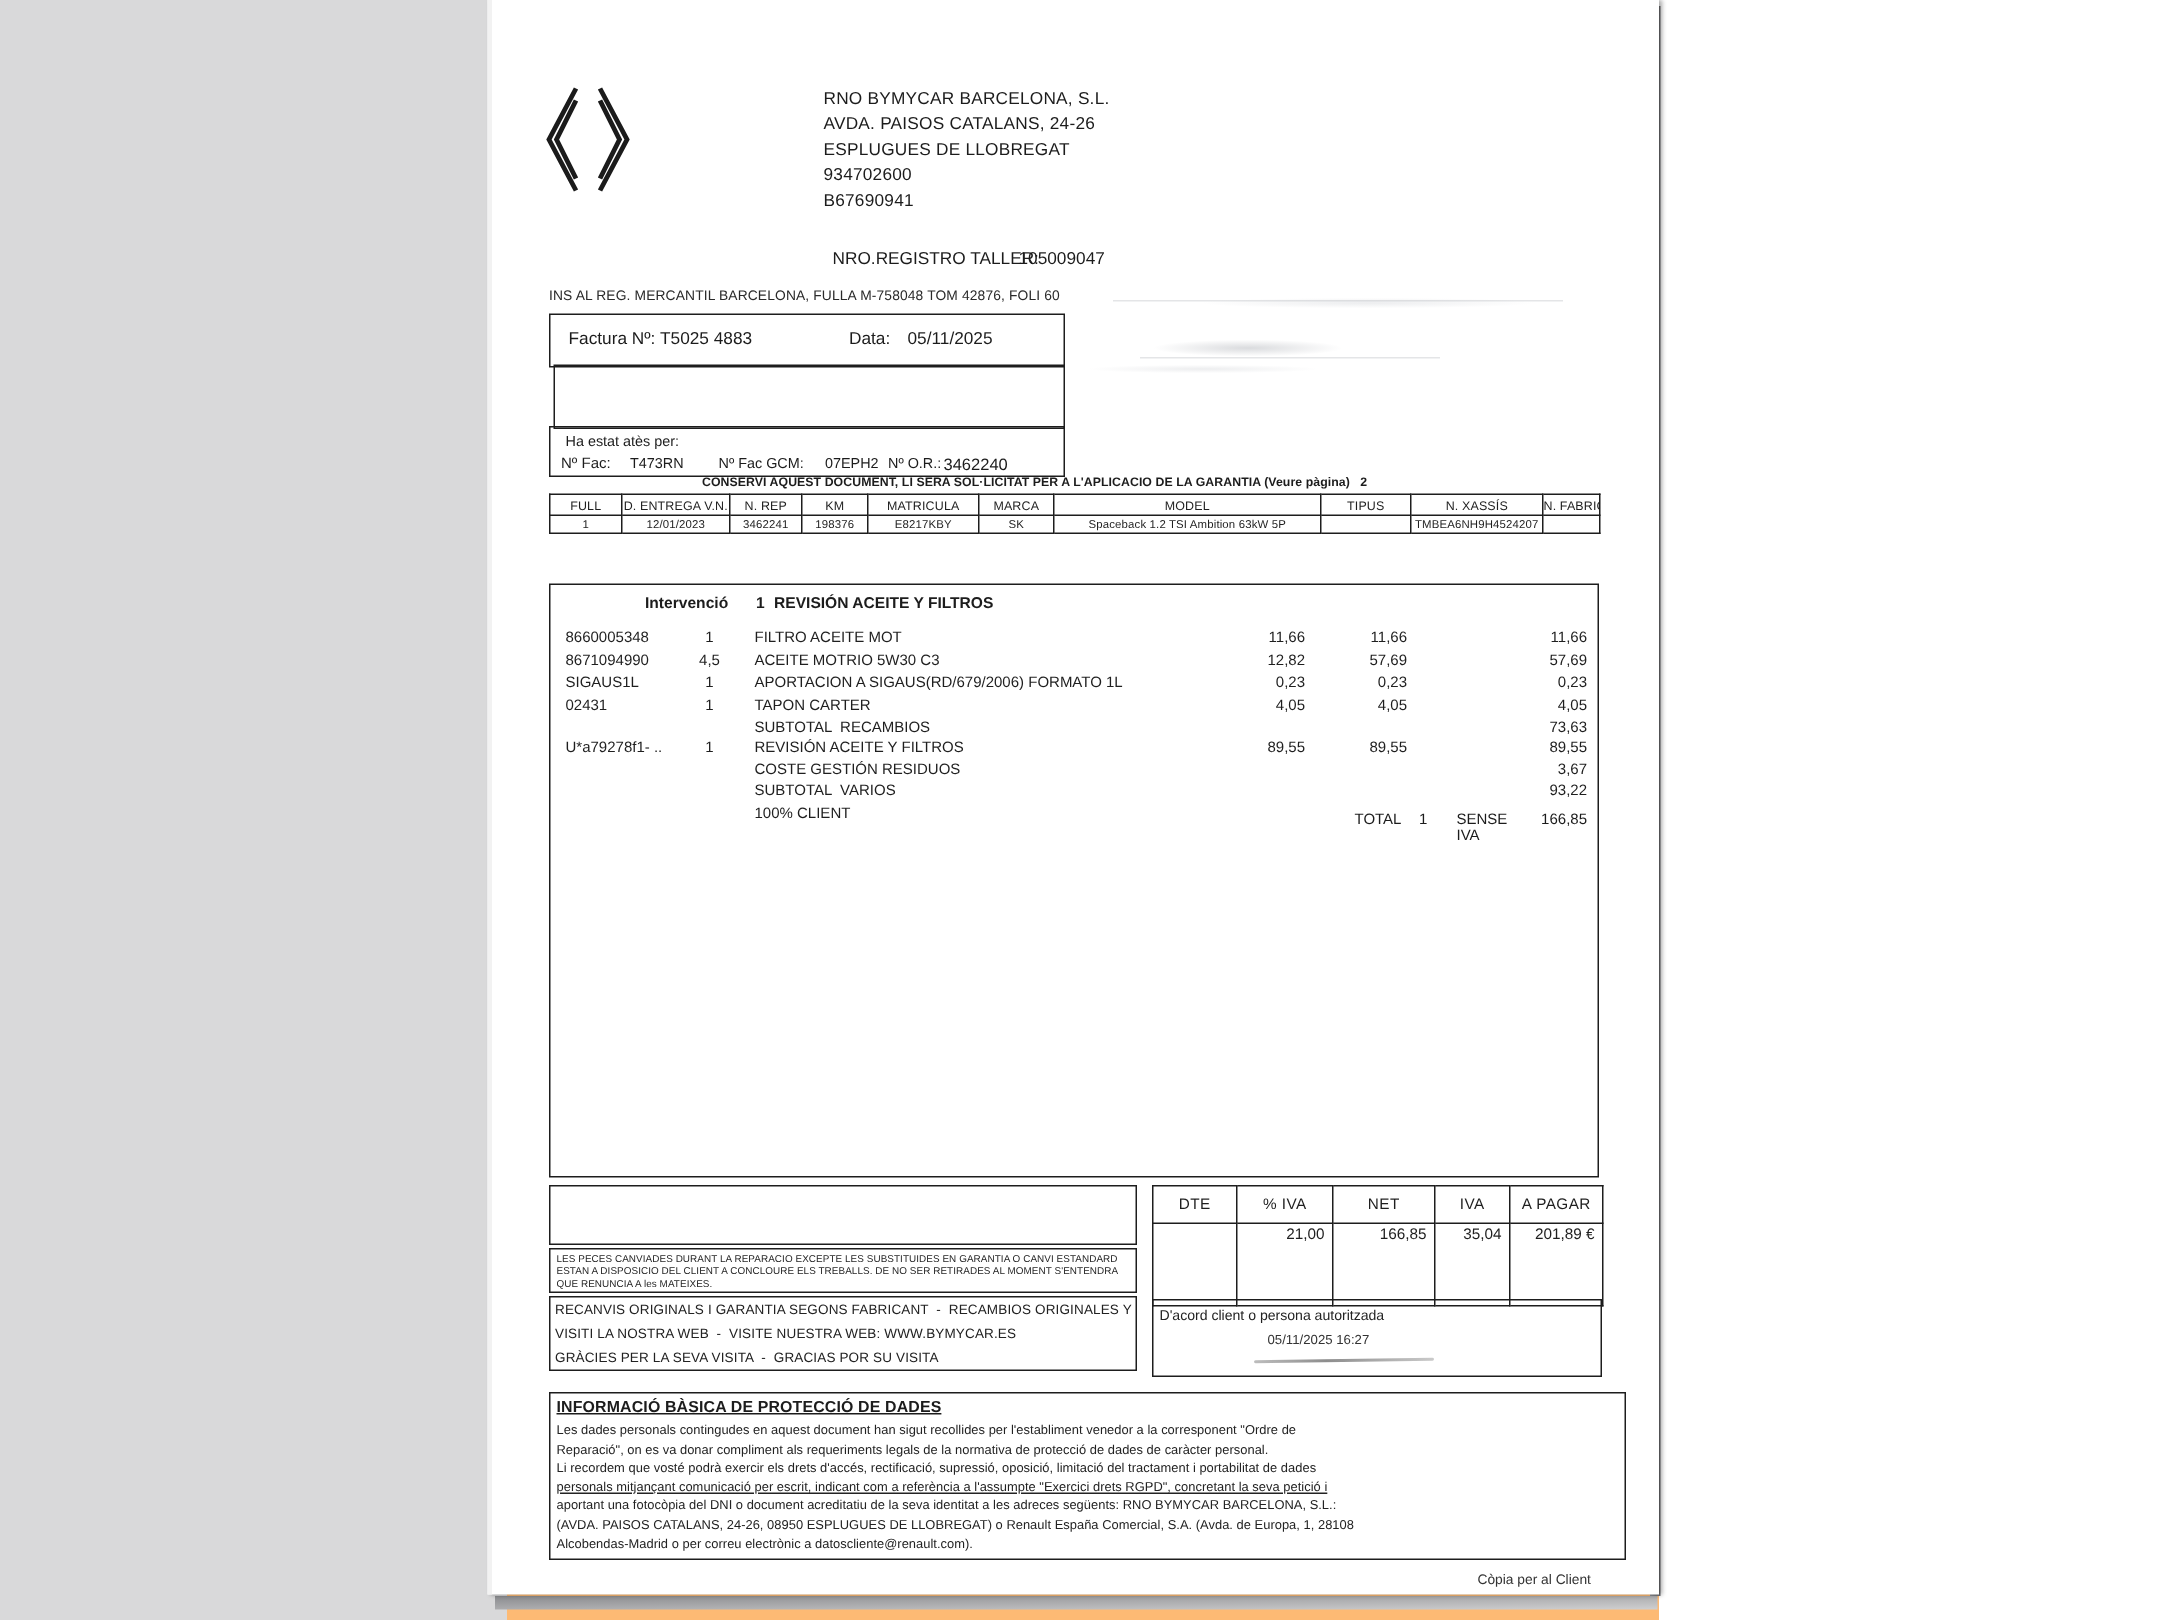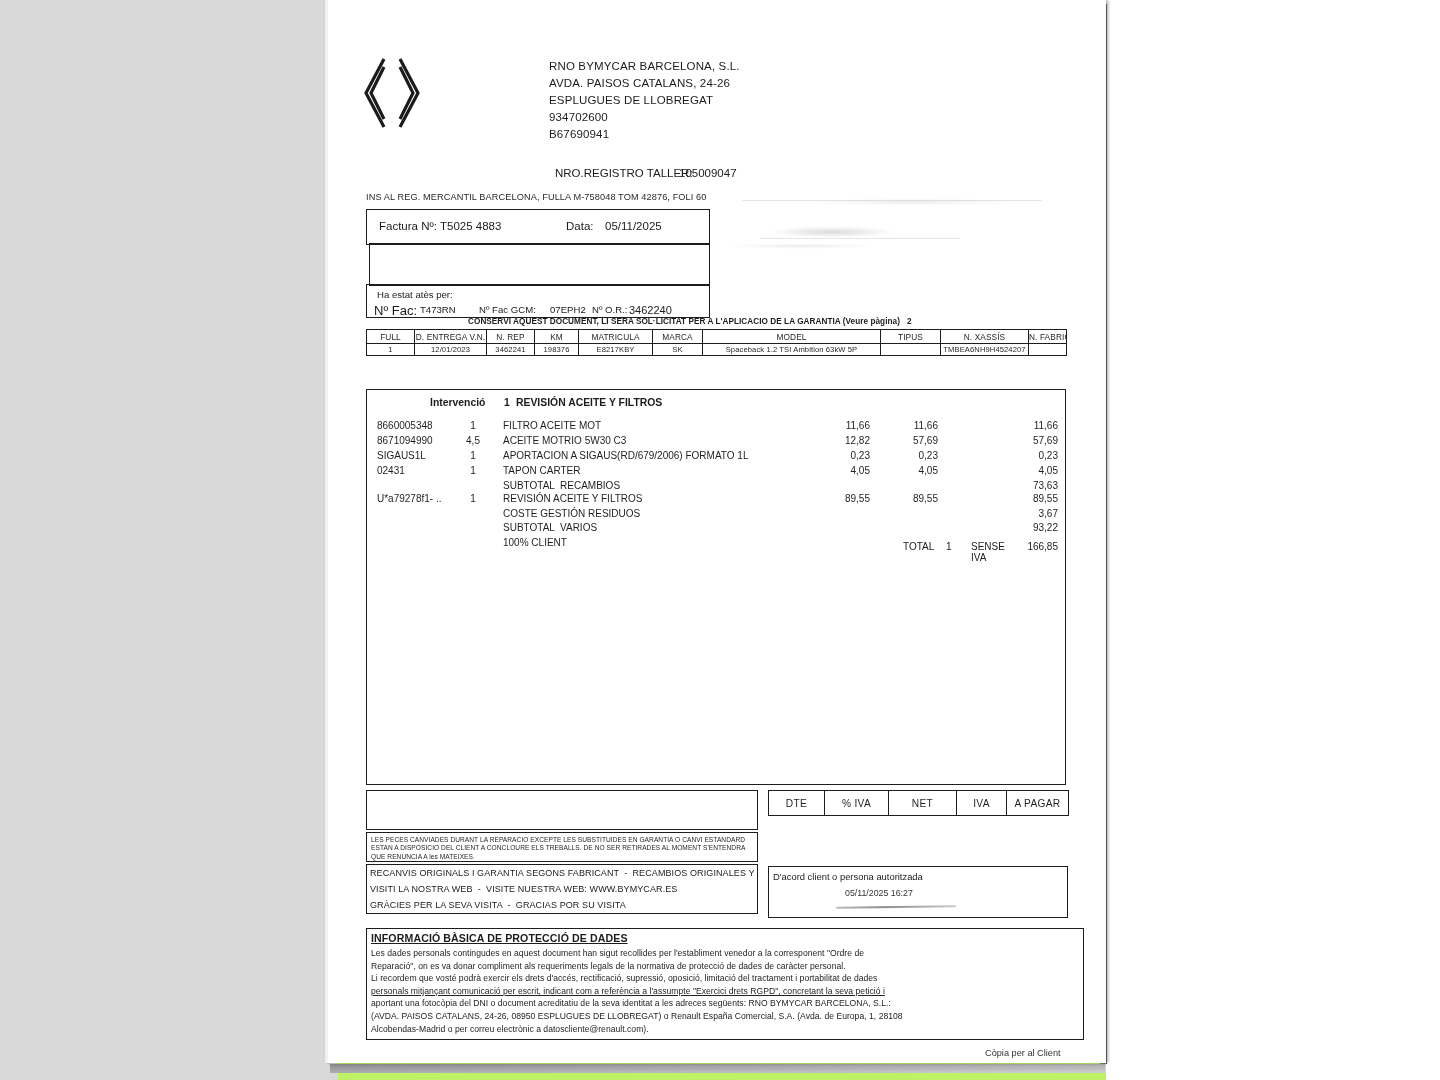--- a/index.html
+++ b/index.html
@@ -12,21 +12,21 @@
     width: 1440px;
     height: 1080px;
     overflow: hidden;
     font-family: "Liberation Sans", sans-serif;
     color: #1a1a1a;
   }
   #canvas {
     position: relative;
     width: 1440px;
     height: 1080px;
-    background: #bef264;
+    background: #fdba74;
   }
   
   .backdrop-left {
     position: absolute;
     left: 0; top: 0;
     width: 338px; height: 1080px;
     background: #d9d9da;
   }
   .backdrop-right {
     position: absolute;
@@ -283,21 +283,21 @@
   <div class="box" style="left:366px; top:209px; width:344px; height:36px;"></div>
   <div class="t fact-label" style="left:379px; top:220px;">Factura Nº:</div>
   <div class="t fact-val" style="left:440px; top:220px;">T5025 4883</div>
   <div class="t fact-val" style="left:566px; top:220px;">Data:</div>
   <div class="t fact-val" style="left:605px; top:220px;">05/11/2025</div>
 
   <div class="box" style="left:369px; top:243px; width:341px; height:43px;"></div>
 
   <div class="box" style="left:366px; top:284px; width:344px; height:34px;"></div>
   <div class="t" style="left:377px; top:289px; font-size:9.6px;">Ha estat atès per:</div>
-  <div class="t" style="left:374px; top:304px; font-size:13px;">Nº Fac:</div>
+  <div class="t" style="left:374px; top:304px; font-size:10px;">Nº Fac:</div>
   <div class="t" style="left:420px; top:304px; font-size:9.6px;">T473RN</div>
   <div class="t" style="left:479px; top:304px; font-size:9.6px;">Nº Fac GCM:</div>
   <div class="t" style="left:550px; top:304px; font-size:9.6px;">07EPH2</div>
   <div class="t" style="left:592px; top:304px; font-size:9.6px;">Nº O.R.:</div>
   <div class="t" style="left:629px; top:304px; font-size:11px;">3462240</div>
 
   <div class="t conservi" style="left:468px; top:317px;">CONSERVI AQUEST DOCUMENT, LI SERA SOL·LICITAT PER A L'APLICACIO DE LA GARANTIA (Veure pàgina)   2</div>
 
   <table class="grid" id="vehicle-table" style="left:366px; top:329px; width:700px;">
     <colgroup>
@@ -414,20 +414,27 @@
         <col style="width:62px">
     </colgroup>
     <tbody>
         <tr>
       <th>DTE</th>
       <th>% IVA</th>
       <th>NET</th>
       <th>IVA</th>
       <th>A PAGAR</th>
     </tr>
+    <tr>
+      <td></td>
+      <td>21,00</td>
+      <td>166,85</td>
+      <td>35,04</td>
+      <td class="apagar-cell">201,89 €</td>
+    </tr>
   </tbody>
     </table>
 
   <div class="sign-box"></div>
   <div class="t sign-label" style="left:773px; top:872px;">D'acord client o persona autoritzada</div>
   <div class="t sign-date" style="left:845px; top:888px;">05/11/2025 16:27</div>
   <div class="sign-stroke"></div>
 
   <div class="gdpr-box"></div>
   <div class="t gdpr-title" style="left:371px; top:932px;">INFORMACIÓ BÀSICA DE PROTECCIÓ DE DADES</div>

